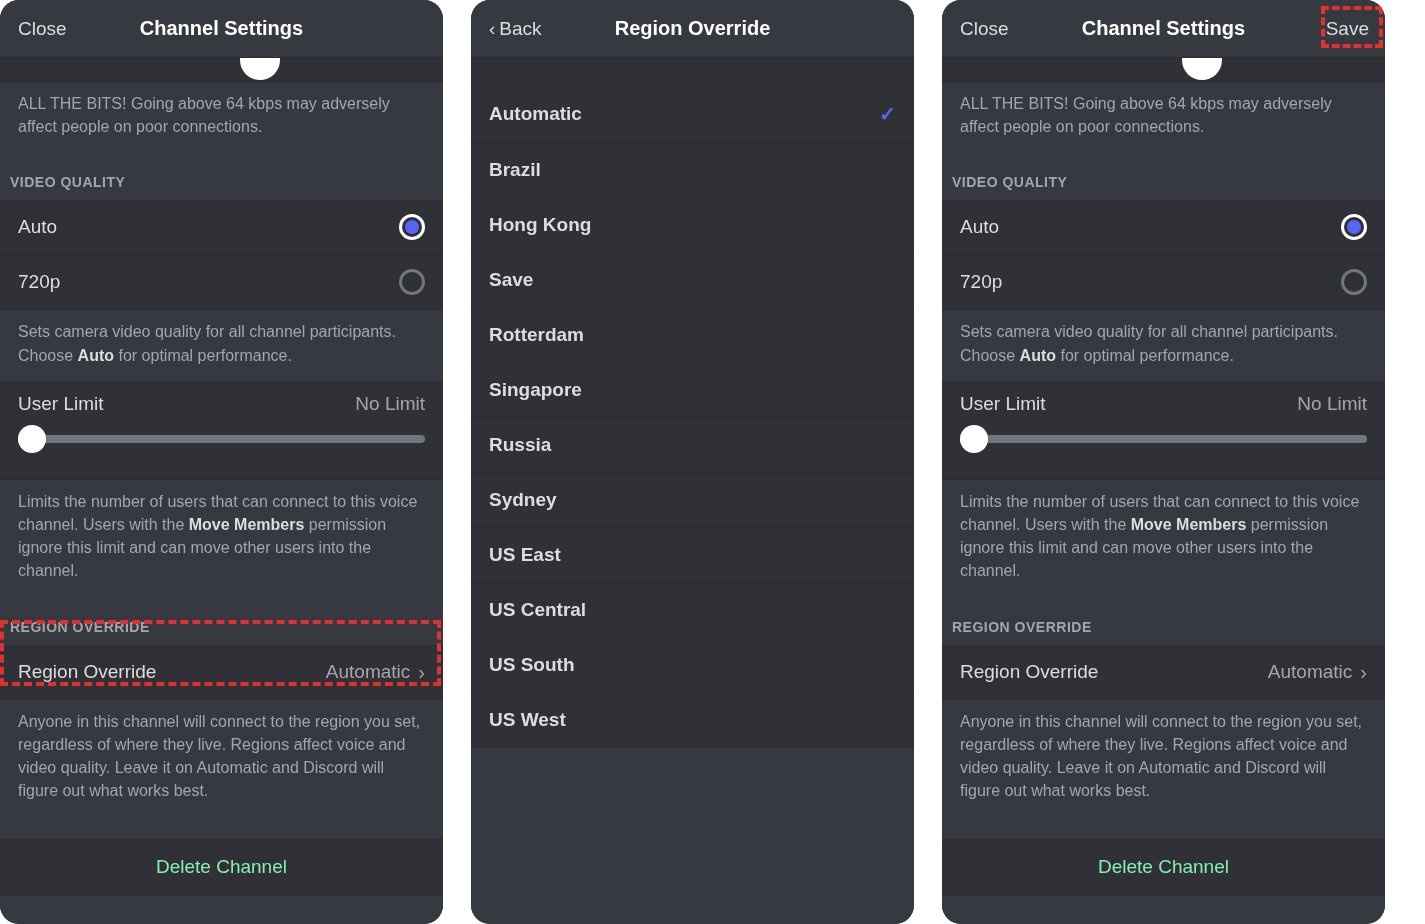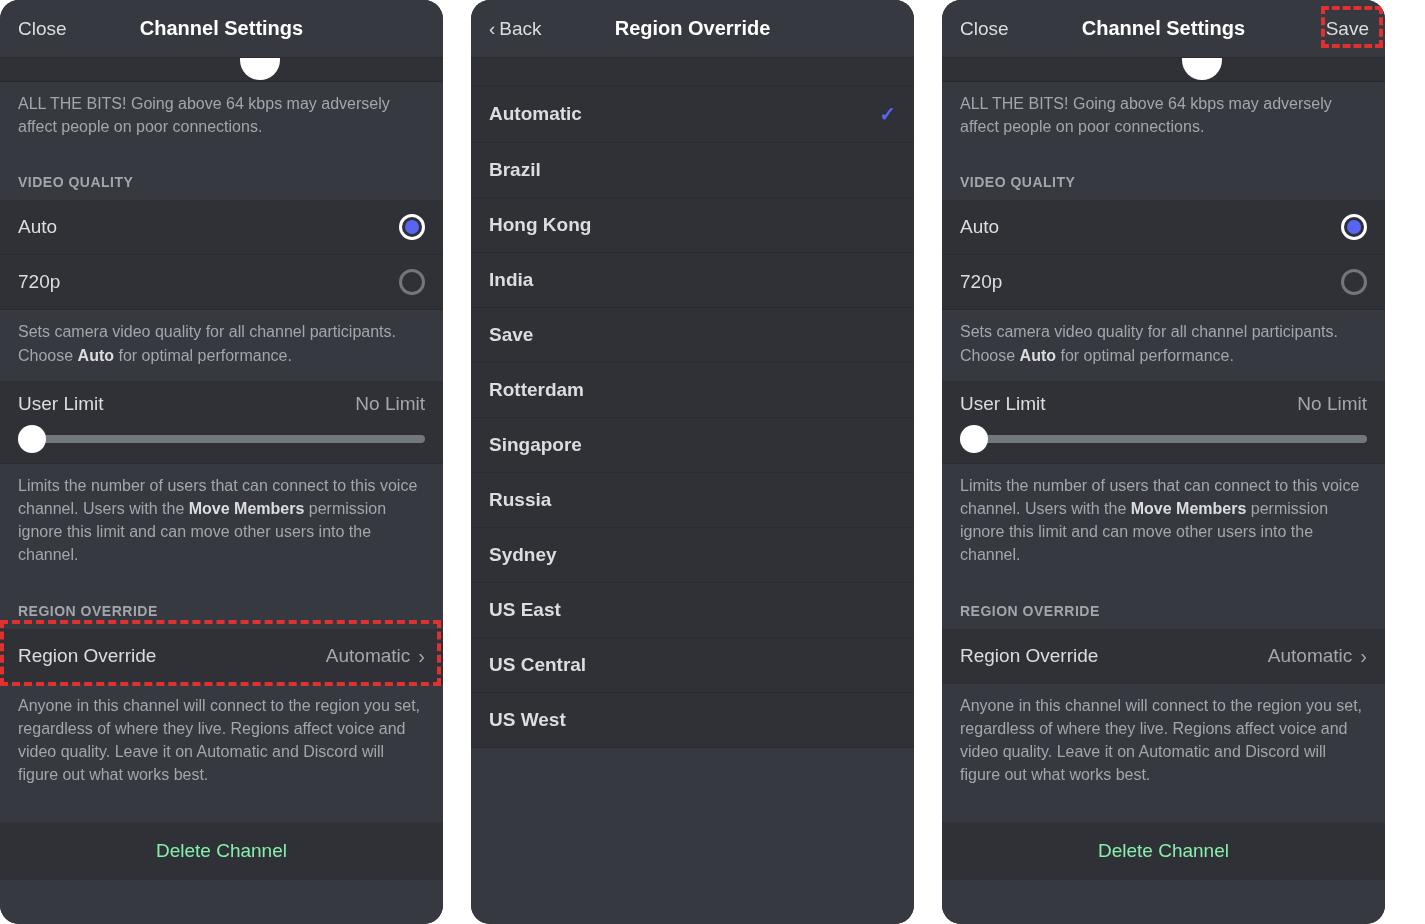--- a/index.html
+++ b/index.html
@@ -75,21 +75,21 @@
     border-radius: 50%;
   }
   .desc {
     padding: 10px 18px 14px 18px;
     color: #a3a6aa;
     font-size: 16px;
     line-height: 1.45;
     background: #36393f;
   }
   .section-header {
-    padding: 22px 18px 10px 18px;
+    padding: 22px 18px 10px 10px;
     color: #a3a6aa;
     font-size: 14px;
     font-weight: 600;
     letter-spacing: 0.5px;
     text-transform: uppercase;
     background: #36393f;
   }
   .row {
     background: #2f3136;
     padding: 14px 18px;
@@ -113,21 +113,21 @@
   }
   .radio.selected::after {
     content: "";
     position: absolute;
     top: 3px; left: 3px; right: 3px; bottom: 3px;
     border-radius: 50%;
     background: #5865f2;
   }
   .slider-row {
     background: #2f3136;
-    padding: 12px 18px 20px 18px;
+    padding: 12px 18px 36px 18px;
     border-bottom: 1px solid #292b2f;
   }
   .slider-head {
     display: flex;
     justify-content: space-between;
     color: #dcddde;
     font-size: 19px;
     margin-bottom: 20px;
   }
   .slider-head .val { color: #a3a6aa; }
@@ -267,42 +267,42 @@
       <span>Automatic</span>
       <span class="check">✓</span>
     </div>
     <div class="list-item">
         <span>Brazil</span>
       </div>
     <div class="list-item">
         <span>Hong Kong</span>
       </div>
     <div class="list-item">
-        <span>India</span>
-      </div>
-    <div class="list-item">
         <span>Save</span>
       </div>
     <div class="list-item">
         <span>Rotterdam</span>
       </div>
     <div class="list-item">
         <span>Singapore</span>
       </div>
     <div class="list-item">
         <span>Russia</span>
       </div>
     <div class="list-item">
         <span>Sydney</span>
       </div>
     <div class="list-item">
         <span>US East</span>
       </div>
     <div class="list-item">
         <span>US Central</span>
+      </div>
+    <div class="list-item">
+        <span>US South</span>
       </div>
     <div class="list-item">
         <span>US West</span>
       </div>
   </div>
 </div>
 
 <div class="panel">
   <div class="header">
     <div class="header-left">Close</div>

